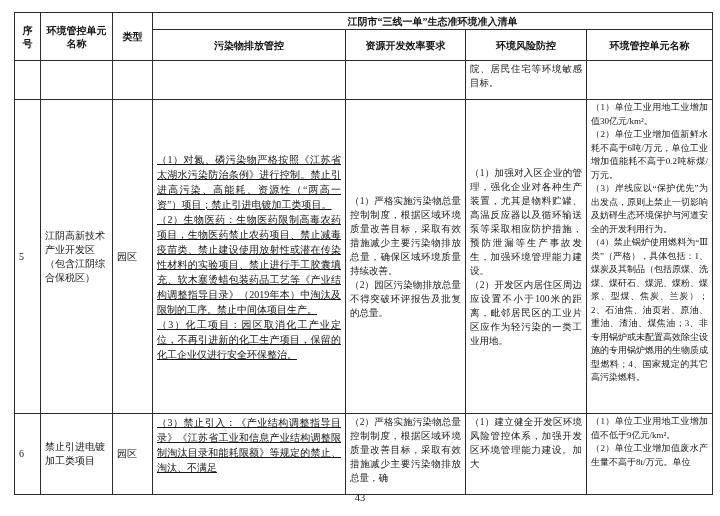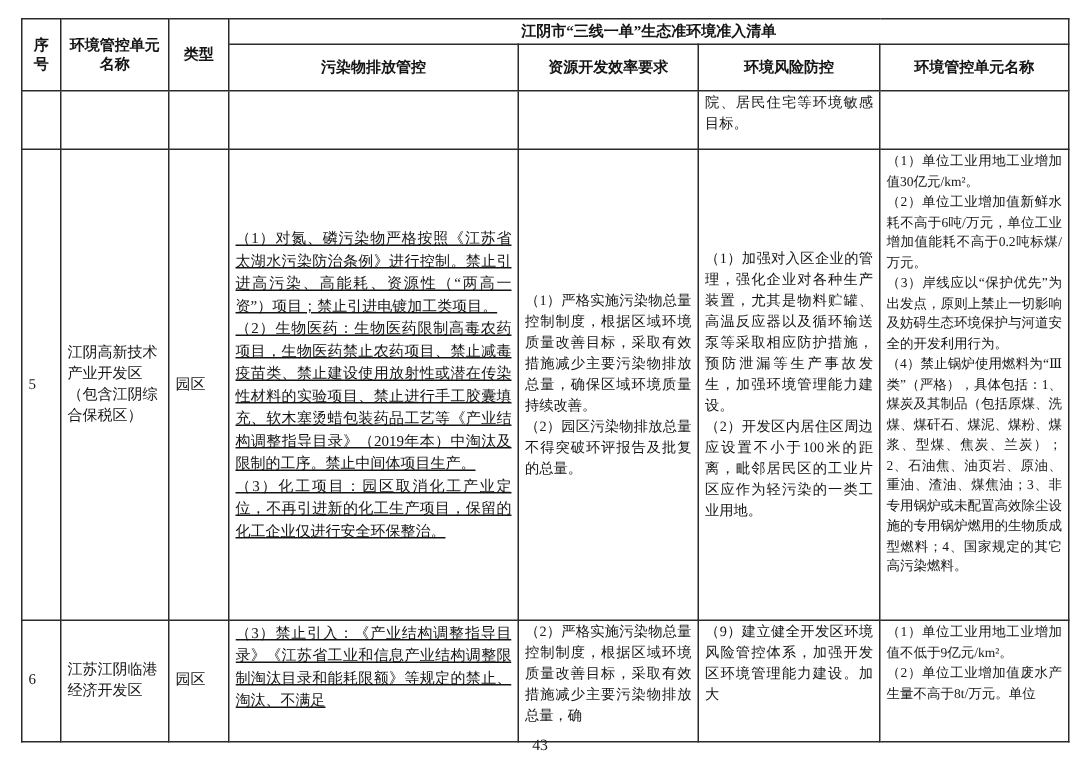--- a/index.html
+++ b/index.html
@@ -94,25 +94,25 @@
       <td class="c-text">（1）加强对入区企业的管理，强化企业对各种生产装置，尤其是物料贮罐、高温反应器以及循环输送泵等采取相应防护措施，预防泄漏等生产事故发生，加强环境管理能力建设。
 （2）开发区内居住区周边应设置不小于100米的距离，毗邻居民区的工业片区应作为轻污染的一类工业用地。</td>
       <td class="c-text c-resource">（1）单位工业用地工业增加值30亿元/km²。
 （2）单位工业增加值新鲜水耗不高于6吨/万元，单位工业增加值能耗不高于0.2吨标煤/万元。
 （3）岸线应以“保护优先”为出发点，原则上禁止一切影响及妨碍生态环境保护与河道安全的开发利用行为。
 （4）禁止锅炉使用燃料为“Ⅲ类”（严格），具体包括：1、煤炭及其制品（包括原煤、洗煤、煤矸石、煤泥、煤粉、煤浆、型煤、焦炭、兰炭）；2、石油焦、油页岩、原油、重油、渣油、煤焦油；3、非专用锅炉或未配置高效除尘设施的专用锅炉燃用的生物质成型燃料；4、国家规定的其它高污染燃料。</td>
     </tr>
 
     <tr class="row6">
       <td class="c-center">6</td>
-      <td class="c-center">江苏江阴临港经济开发区</td>
+      <td class="c-center">禁止引进电镀加工类项目</td>
       <td class="c-center">园区</td>
       <td class="c-text c-space v-top"><div class="clip">（3）禁止引入：《产业结构调整指导目录》《江苏省工业和信息产业结构调整限制淘汰目录和能耗限额》等规定的禁止、淘汰、不满足</div></td>
       <td class="c-text v-top"><div class="clip">（2）严格实施污染物总量控制制度，根据区域环境质量改善目标，采取有效措施减少主要污染物排放总量，确</div></td>
-      <td class="c-text v-top"><div class="clip">（9）建立健全开发区环境风险管控体系，加强开发区环境管理能力建设。加大</div></td>
+      <td class="c-text v-top"><div class="clip">（1）建立健全开发区环境风险管控体系，加强开发区环境管理能力建设。加大</div></td>
       <td class="c-text c-resource"><div class="clip">（1）单位工业用地工业增加值不低于9亿元/km²。
 （2）单位工业增加值废水产生量不高于8t/万元。单位</div></td>
     </tr>
   </tbody>
     </table>
 
   <div class="pageno">43</div>
 </div>
 
 </body></html>

